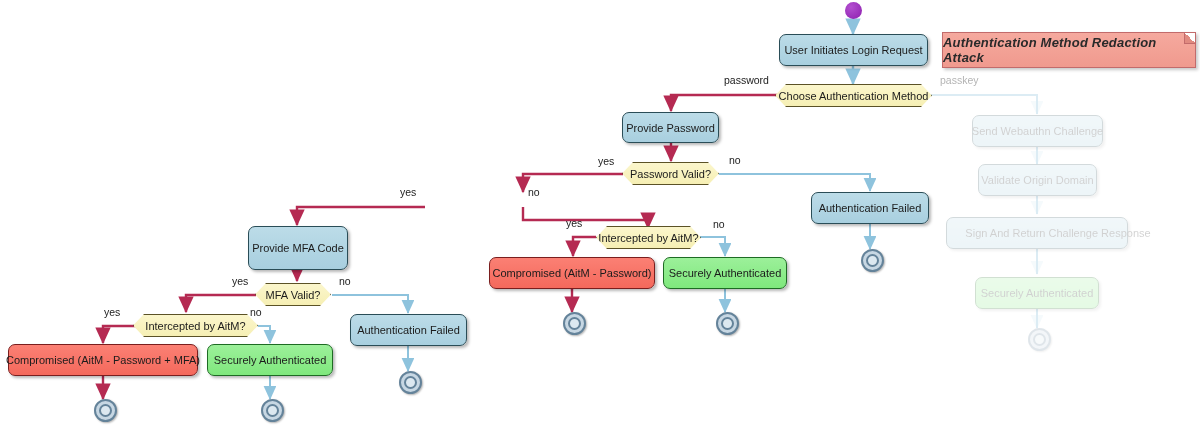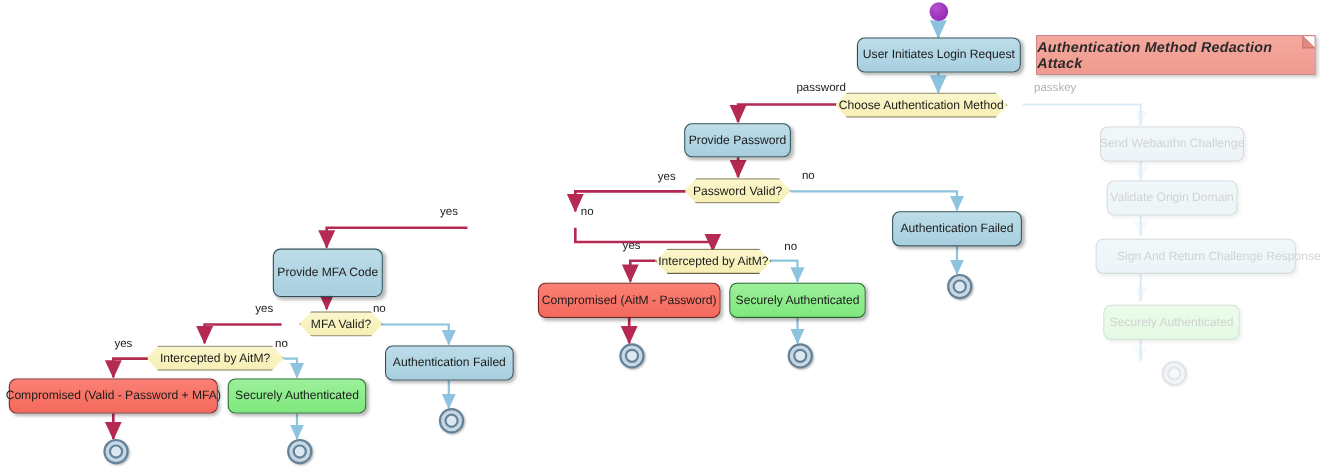--- a/index.html
+++ b/index.html
@@ -39,21 +39,21 @@
   .start{position:absolute;width:17px;height:17px;border-radius:50%;
         background:radial-gradient(circle at 35% 30%,#b34fd0,#8c1fae);}
   .endm{position:absolute;width:19px;height:19px;border-radius:50%;
         border:2px solid #64839a;background:#c7d7e3;
         box-shadow:1px 1px 2px rgba(0,0,0,.3);}
   .endm:after{content:"";position:absolute;left:3px;top:3px;width:9px;height:9px;
         border-radius:50%;border:2px solid #64839a;background:#dce8f0;}
 
   .elabel{position:absolute;font-size:10.5px;color:#222;white-space:nowrap;}
 
-  .faded{opacity:.20;margin-left:28px;}
+  .faded{opacity:.20;}
   .faded-label{opacity:.35;}
 </style>
 </head>
 <body>
 
 <div id="canvas">
 
   <svg class="edges" viewBox="0 0 1200 427">
     <defs>
       <marker id="ar-red" markerWidth="9" markerHeight="9" refX="6.5" refY="3.2" orient="auto">
@@ -105,52 +105,52 @@
       <path d="M1037,309 L1037,328"></path>
     </g>
   </svg>
 
   <div class="start" style="left:845px;top:2px;"></div>
 
   <div class="note" style="left:942px;top:32px;width:252px;height:34px;">Authentication Method Redaction Attack</div>
 
   <div class="node act" style="left:779px;top:34px;width:149px;height:32px;">User Initiates Login Request</div>
 
-  <div class="node dec" style="left:759px;top:84px;width:157px;height:23px;">Choose Authentication Method</div>
+  <div class="node dec" style="left:775px;top:84px;width:157px;height:23px;">Choose Authentication Method</div>
 
   <div class="node dec" style="left:622px;top:162px;width:97px;height:23px;">Password Valid?</div>
 
   <div class="node act" style="left:622px;top:112px;width:97px;height:31px;">Provide Password</div>
 
   <div class="node act" style="left:811px;top:192px;width:118px;height:32px;">Authentication Failed</div>
 
 
   <div class="node dec" style="left:596px;top:226px;width:105px;height:23px;">Intercepted by AitM?</div>
 
   <div class="node bad" style="left:489px;top:257px;width:166px;height:32px;">Compromised (AitM - Password)</div>
 
   <div class="node good" style="left:663px;top:257px;width:124px;height:32px;">Securely Authenticated</div>
 
   <div class="node act" style="left:248px;top:226px;width:100px;height:44px;text-align:center;">Provide MFA Code</div>
 
-  <div class="node dec" style="left:272px;top:283px;width:76px;height:23px;text-align:center;">MFA Valid?</div>
+  <div class="node dec" style="left:255px;top:283px;width:76px;height:23px;text-align:center;">MFA Valid?</div>
 
   <div class="node act" style="left:350px;top:314px;width:117px;height:32px;">Authentication Failed</div>
 
   <div class="node dec" style="left:133px;top:314px;width:125px;height:23px;">Intercepted by AitM?</div>
 
-  <div class="node bad" style="left:8px;top:344px;width:190px;height:32px;">Compromised (Valid - Password + MFA)</div>
+  <div class="node bad" style="left:8px;top:344px;width:190px;height:32px;">Compromised (AitM - Password + MFA)</div>
 
   <div class="node good" style="left:207px;top:344px;width:126px;height:32px;">Securely Authenticated</div>
 
   <div class="node act faded" style="left:972px;top:115px;width:131px;height:32px;">Send Webauthn Challenge</div>
 
   <div class="node act faded" style="left:978px;top:164px;width:119px;height:32px;">Validate Origin Domain</div>
 
-  <div class="node act faded" style="left:968px;top:217px;width:182px;height:32px;padding-left:42px;">Sign And Return Challenge Response</div>
+  <div class="node act faded" style="left:946px;top:217px;width:182px;height:32px;padding-left:42px;">Sign And Return Challenge Response</div>
 
   <div class="node good faded" style="left:975px;top:277px;width:124px;height:32px;">Securely Authenticated</div>
 
   <div class="endm" style="left:861px;top:249px;"></div>
   <div class="endm" style="left:563px;top:312px;"></div>
   <div class="endm" style="left:716px;top:312px;"></div>
   <div class="endm" style="left:399px;top:371px;"></div>
   <div class="endm" style="left:94px;top:399px;"></div>
   <div class="endm" style="left:261px;top:399px;"></div>
   <div class="endm faded" style="left:1028px;top:328px;"></div>

